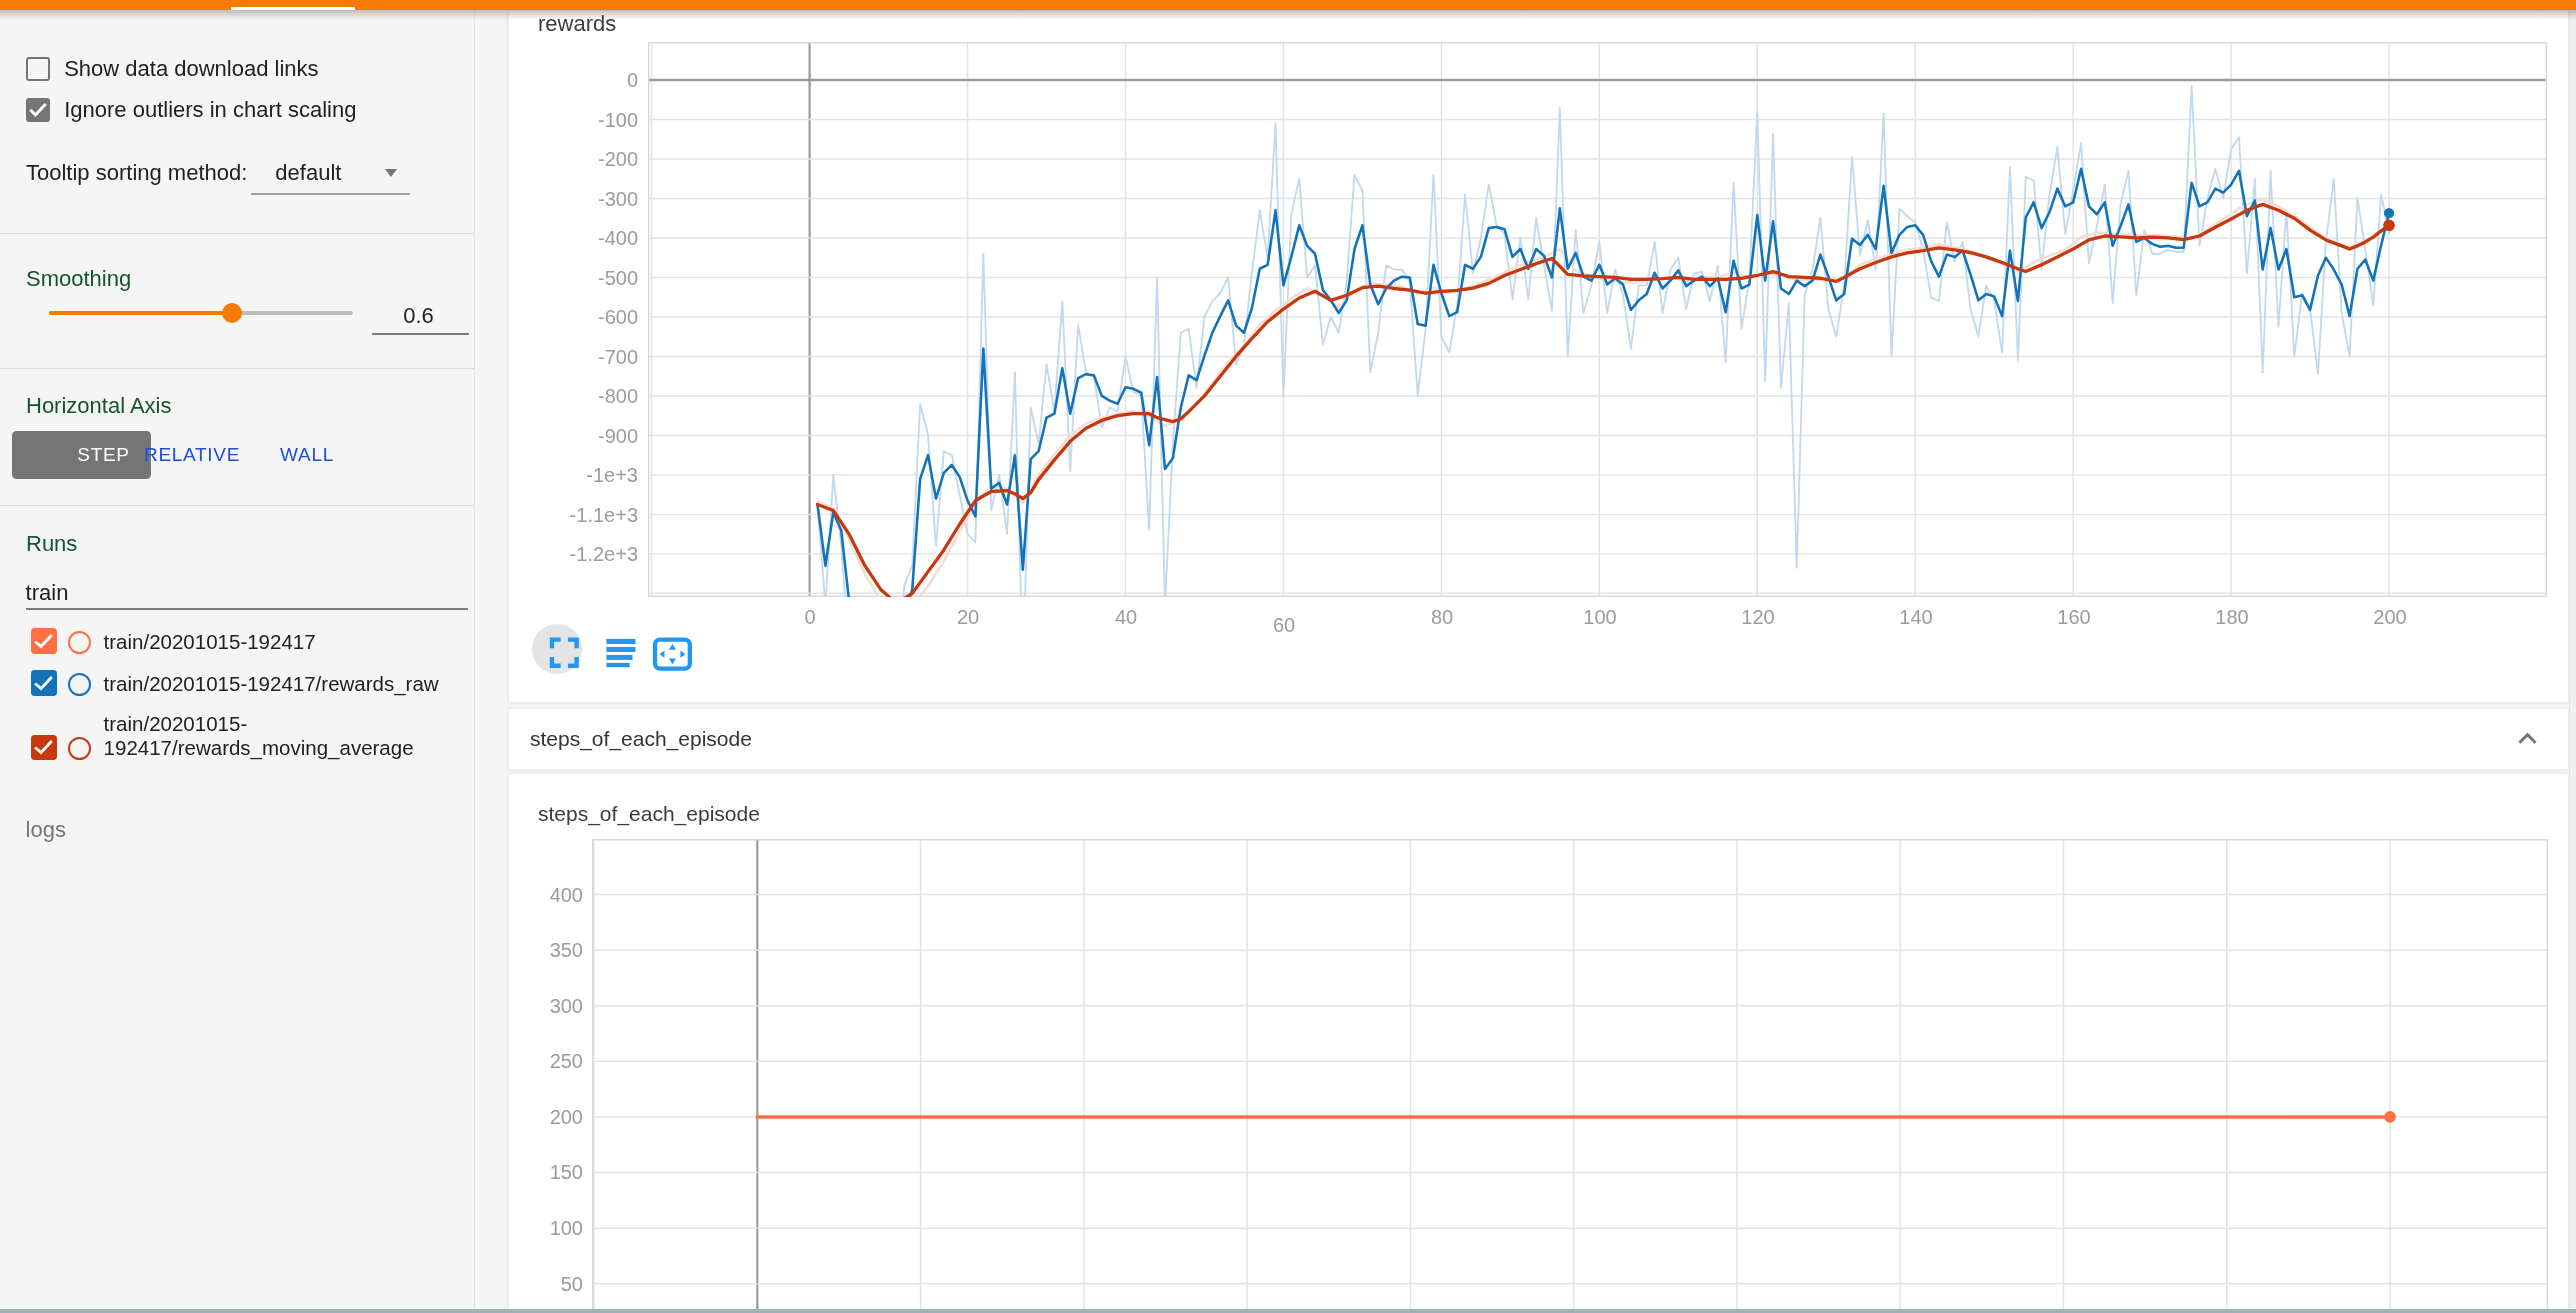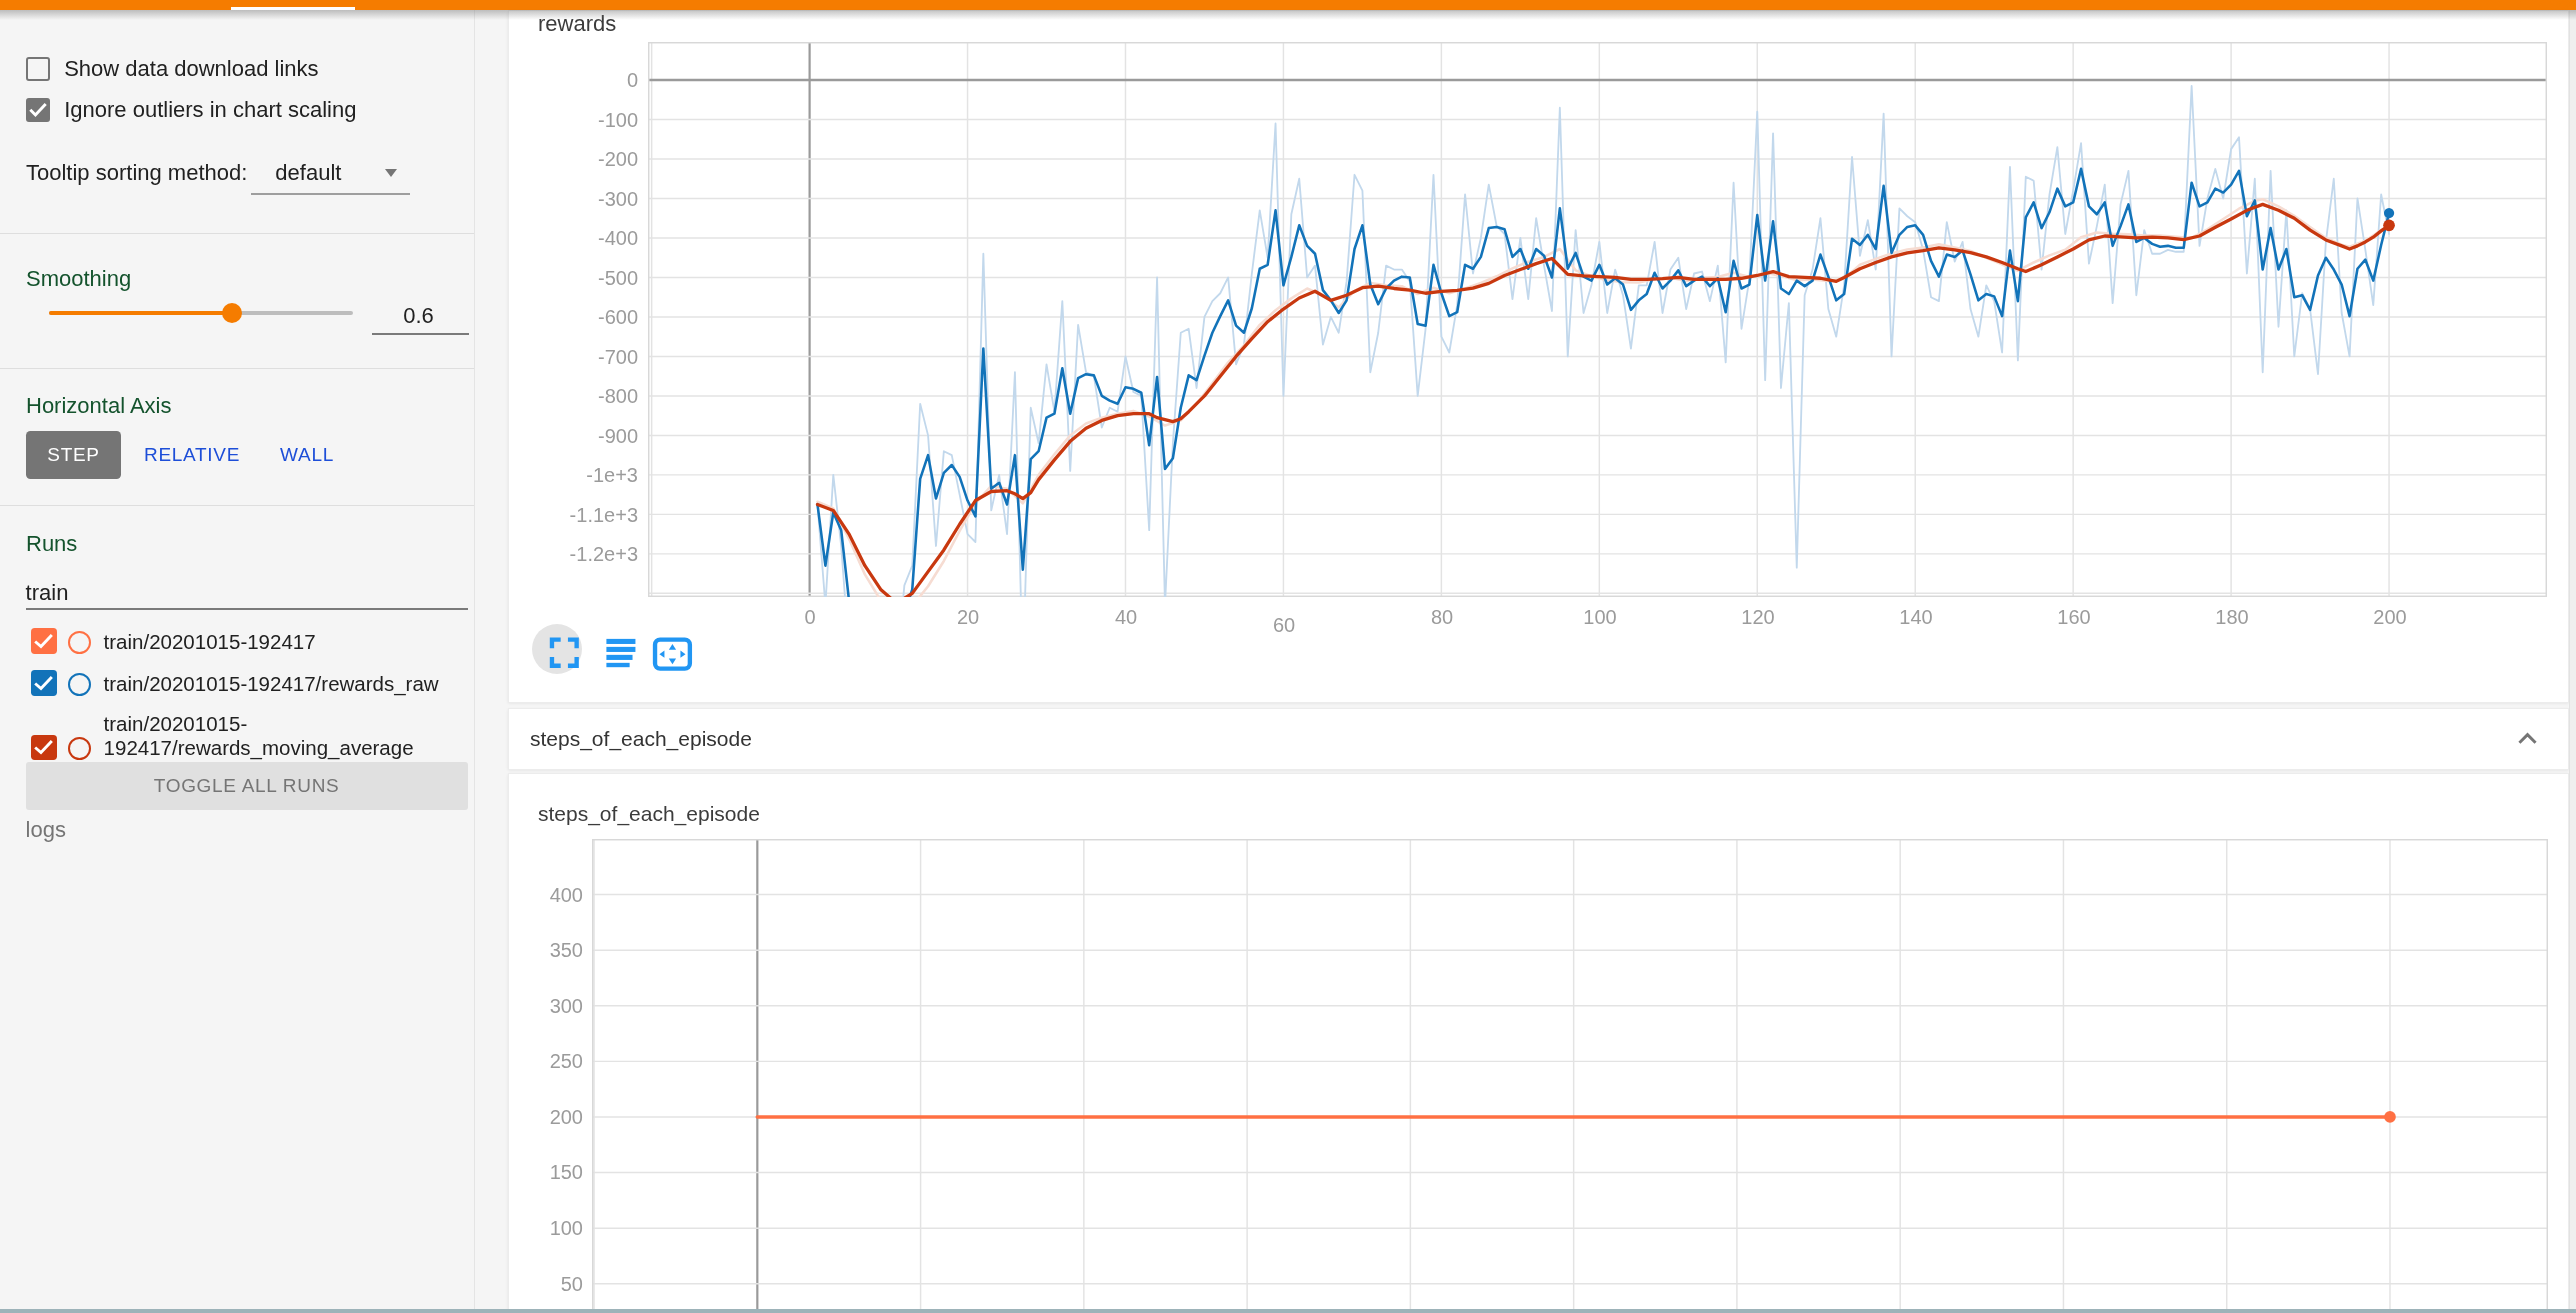--- a/index.html
+++ b/index.html
@@ -91,21 +91,21 @@
     <div class="sb-heading" style="top:256px;">Smoothing</div>
     <div id="sl-track" class="abs"></div>
     <div id="sl-fill" class="abs" style="width: 182px;"></div>
     <div id="sl-thumb" class="abs" style="left: 222px;"></div>
     <div id="sm-value" class="abs">0.6</div>
     <div class="underline" style="left:372px;top:323px;width:97px;"></div>
 
     <div class="divider" style="top:358px;"></div>
 
     <div class="sb-heading" style="top:383px;">Horizontal Axis</div>
-    <div class="axis-opt selected" style="left:26px;width:95px;">STEP</div>
+    <div class="axis-opt selected" style="left:12px;width:95px;padding-left:44px;">STEP</div>
     <div class="axis-opt" style="left:143px;width:98px;">RELATIVE</div>
     <div class="axis-opt" style="left:274px;width:66px;">WALL</div>
 
     <div class="divider" style="top:495px;"></div>
 
     <div class="sb-heading" style="top:521px;">Runs</div>
     <div class="abs" style="left:25.6px;top:570px;font-size:22px;color:#212121;">train</div>
     <div class="underline" style="left:25.6px;top:598px;width:442px;"></div>
 
     <div id="runs-list">
@@ -131,21 +131,20 @@
           <div class="run-cbx" style="background: rgb(200, 56, 15);">
             <svg width="21" height="18.3" viewBox="0 0 29 25">
               <polyline points="3,13 11,20 26,4" fill="none" stroke="#ffffff" stroke-width="4"></polyline>
             </svg>
           </div>
           <div class="run-circle" style="border-color: rgb(200, 56, 15);"></div>
           <div class="run-label">train/20201015-192417/rewards_moving_average</div>
         </div>
       </div>
 
-    <div id="toggle-all" class="abs">TOGGLE ALL RUNS</div>
     <div class="abs" style="left:25.6px;top:807px;font-size:22px;color:#757575;">logs</div>
   </div>
 
   <div id="topbar" class="abs"></div>
   <div id="tab-indicator" class="abs"></div>
   <div id="topshadow" class="abs"></div>
 
   <div class="card" style="top:10.2px;height:693px;"></div>
   <div class="chart-title" style="left:538px;top:11px;">rewards</div>
   <div id="rewards-chart-host">

